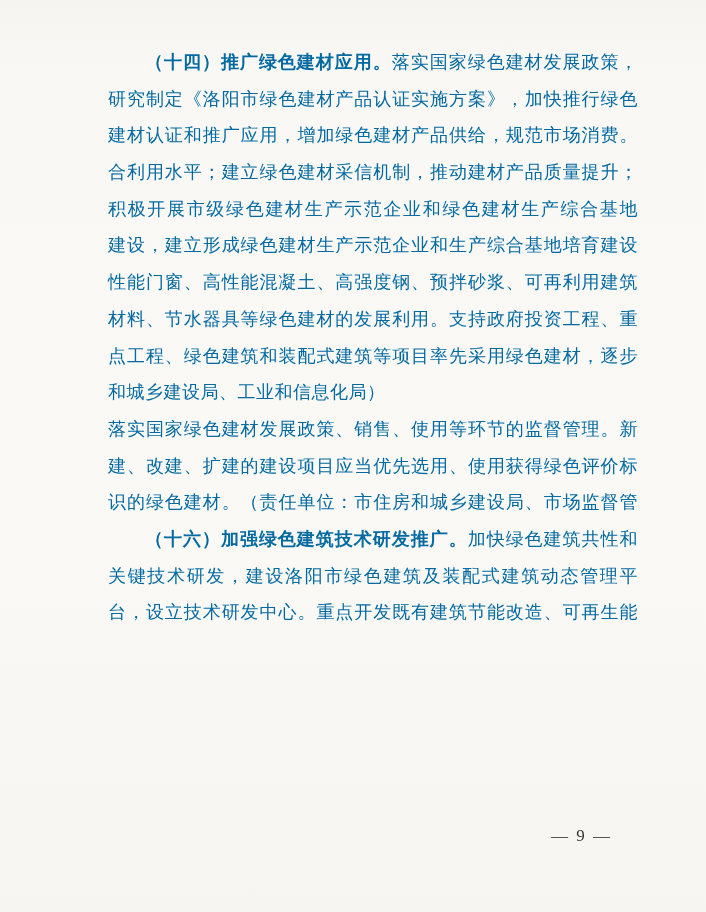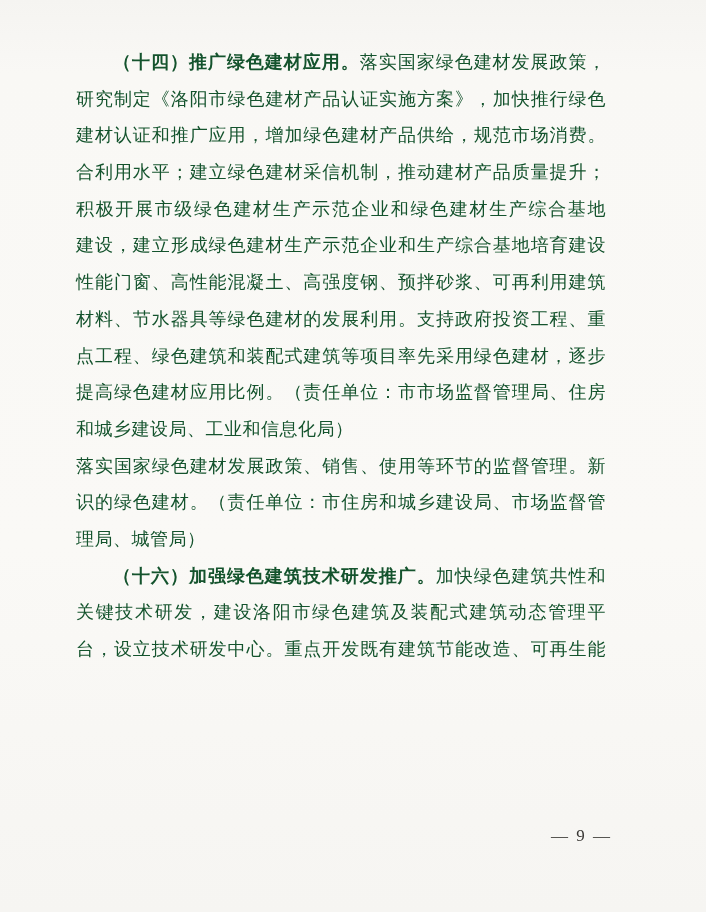--- a/index.html
+++ b/index.html
@@ -15,26 +15,26 @@
       radial-gradient(ellipse 130% 120% at 52% 45%, rgba(0,0,0,0) 60%, rgba(120,115,105,0.10) 100%),
       linear-gradient(180deg, #f5f4f1 0%, #f9f8f5 8%, #faf9f6 60%, #f6f5f2 100%);
     font-family: "Liberation Serif", "DejaVu Serif", serif;
   }
   .page {
     position: absolute;
     inset: 0;
   }
   .text-block {
     position: absolute;
-    left: 76px;
+    left: 108px;
     top: 44px;
     width: 530px;
     font-size: 18px;
     line-height: 36.7px;
-    color: #14532d;
+    color: #0369a1;
     letter-spacing: 0.5px;
   }
   .line {
     text-align: justify;
     text-align-last: justify;
     white-space: nowrap;
     height: 36.7px;
   }
   .line.para-start {
     text-indent: 37px;
@@ -63,26 +63,25 @@
 
     <div class="line para-start"><span class="b">（十四）推广绿色建材应用。</span><span>落实国家绿色建材发展政策，</span></div>
     <div class="line"><span>研究制定《洛阳市绿色建材产品认证实施方案》，加快推行绿色</span></div>
     <div class="line"><span>建材认证和推广应用，增加绿色建材产品供给，规范市场消费。</span></div>
     <div class="line"><span>合利用水平；建立绿色建材采信机制，推动建材产品质量提升；</span></div>
     <div class="line"><span>积极开展市级绿色建材生产示范企业和绿色建材生产综合基地</span></div>
     <div class="line"><span>建设，建立形成绿色建材生产示范企业和生产综合基地培育建设</span></div>
     <div class="line"><span>性能门窗、高性能混凝土、高强度钢、预拌砂浆、可再利用建筑</span></div>
     <div class="line"><span>材料、节水器具等绿色建材的发展利用。支持政府投资工程、重</span></div>
     <div class="line"><span>点工程、绿色建筑和装配式建筑等项目率先采用绿色建材，逐步</span></div>
-    <div class="line"><span>提高绿色建材应用比例。（责任单位：市市场监督管理局、住房</span></div>
     <div class="line para-end"><span>和城乡建设局、工业和信息化局）</span></div>
 
     <div class="line"><span>落实国家绿色建材发展政策、销售、使用等环节的监督管理。新</span></div>
+    <div class="line"><span>建、改建、扩建的建设项目应当优先选用、使用获得绿色评价标</span></div>
     <div class="line"><span>识的绿色建材。（责任单位：市住房和城乡建设局、市场监督管</span></div>
-    <div class="line para-end"><span>理局、城管局）</span></div>
 
     <div class="line para-start"><span class="b">（十六）加强绿色建筑技术研发推广。</span><span>加快绿色建筑共性和</span></div>
     <div class="line"><span>关键技术研发，建设洛阳市绿色建筑及装配式建筑动态管理平</span></div>
     <div class="line"><span>台，设立技术研发中心。重点开发既有建筑节能改造、可再生能</span></div>
 
   </div>
 
   <div class="page-number">— 9 —</div>
 
 </div>

